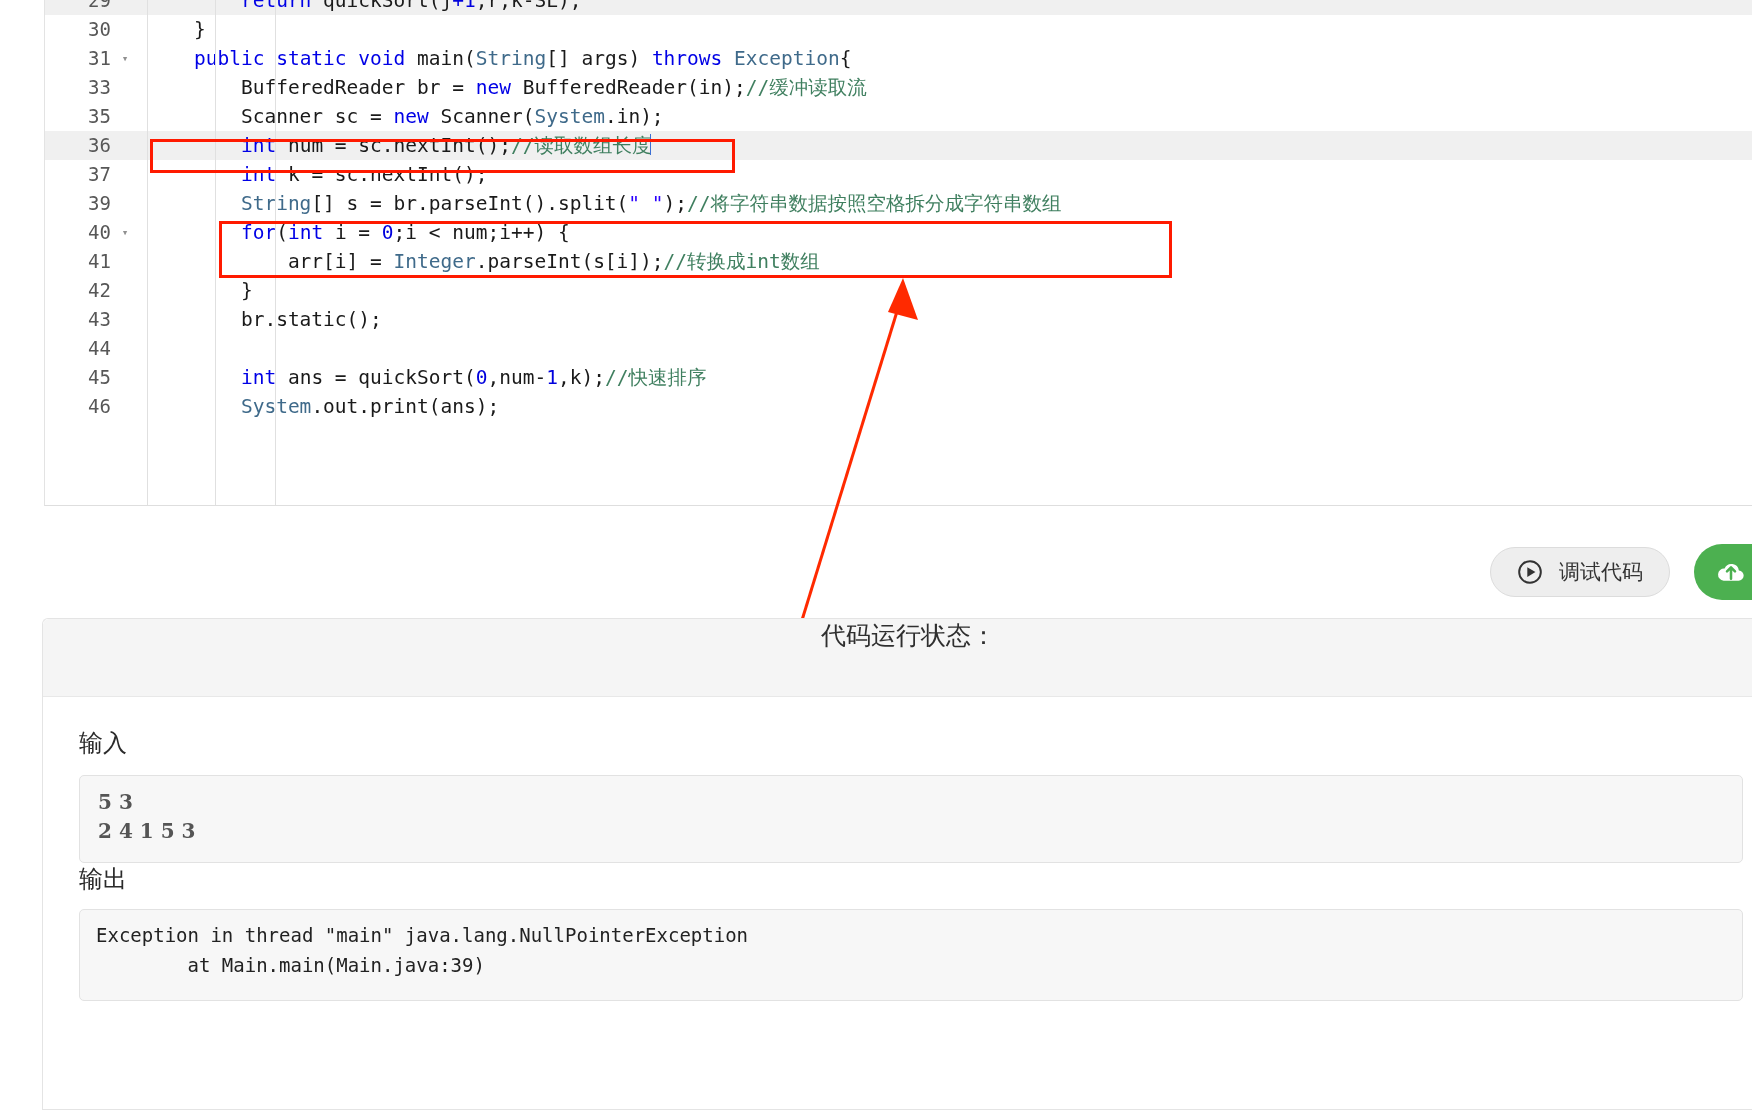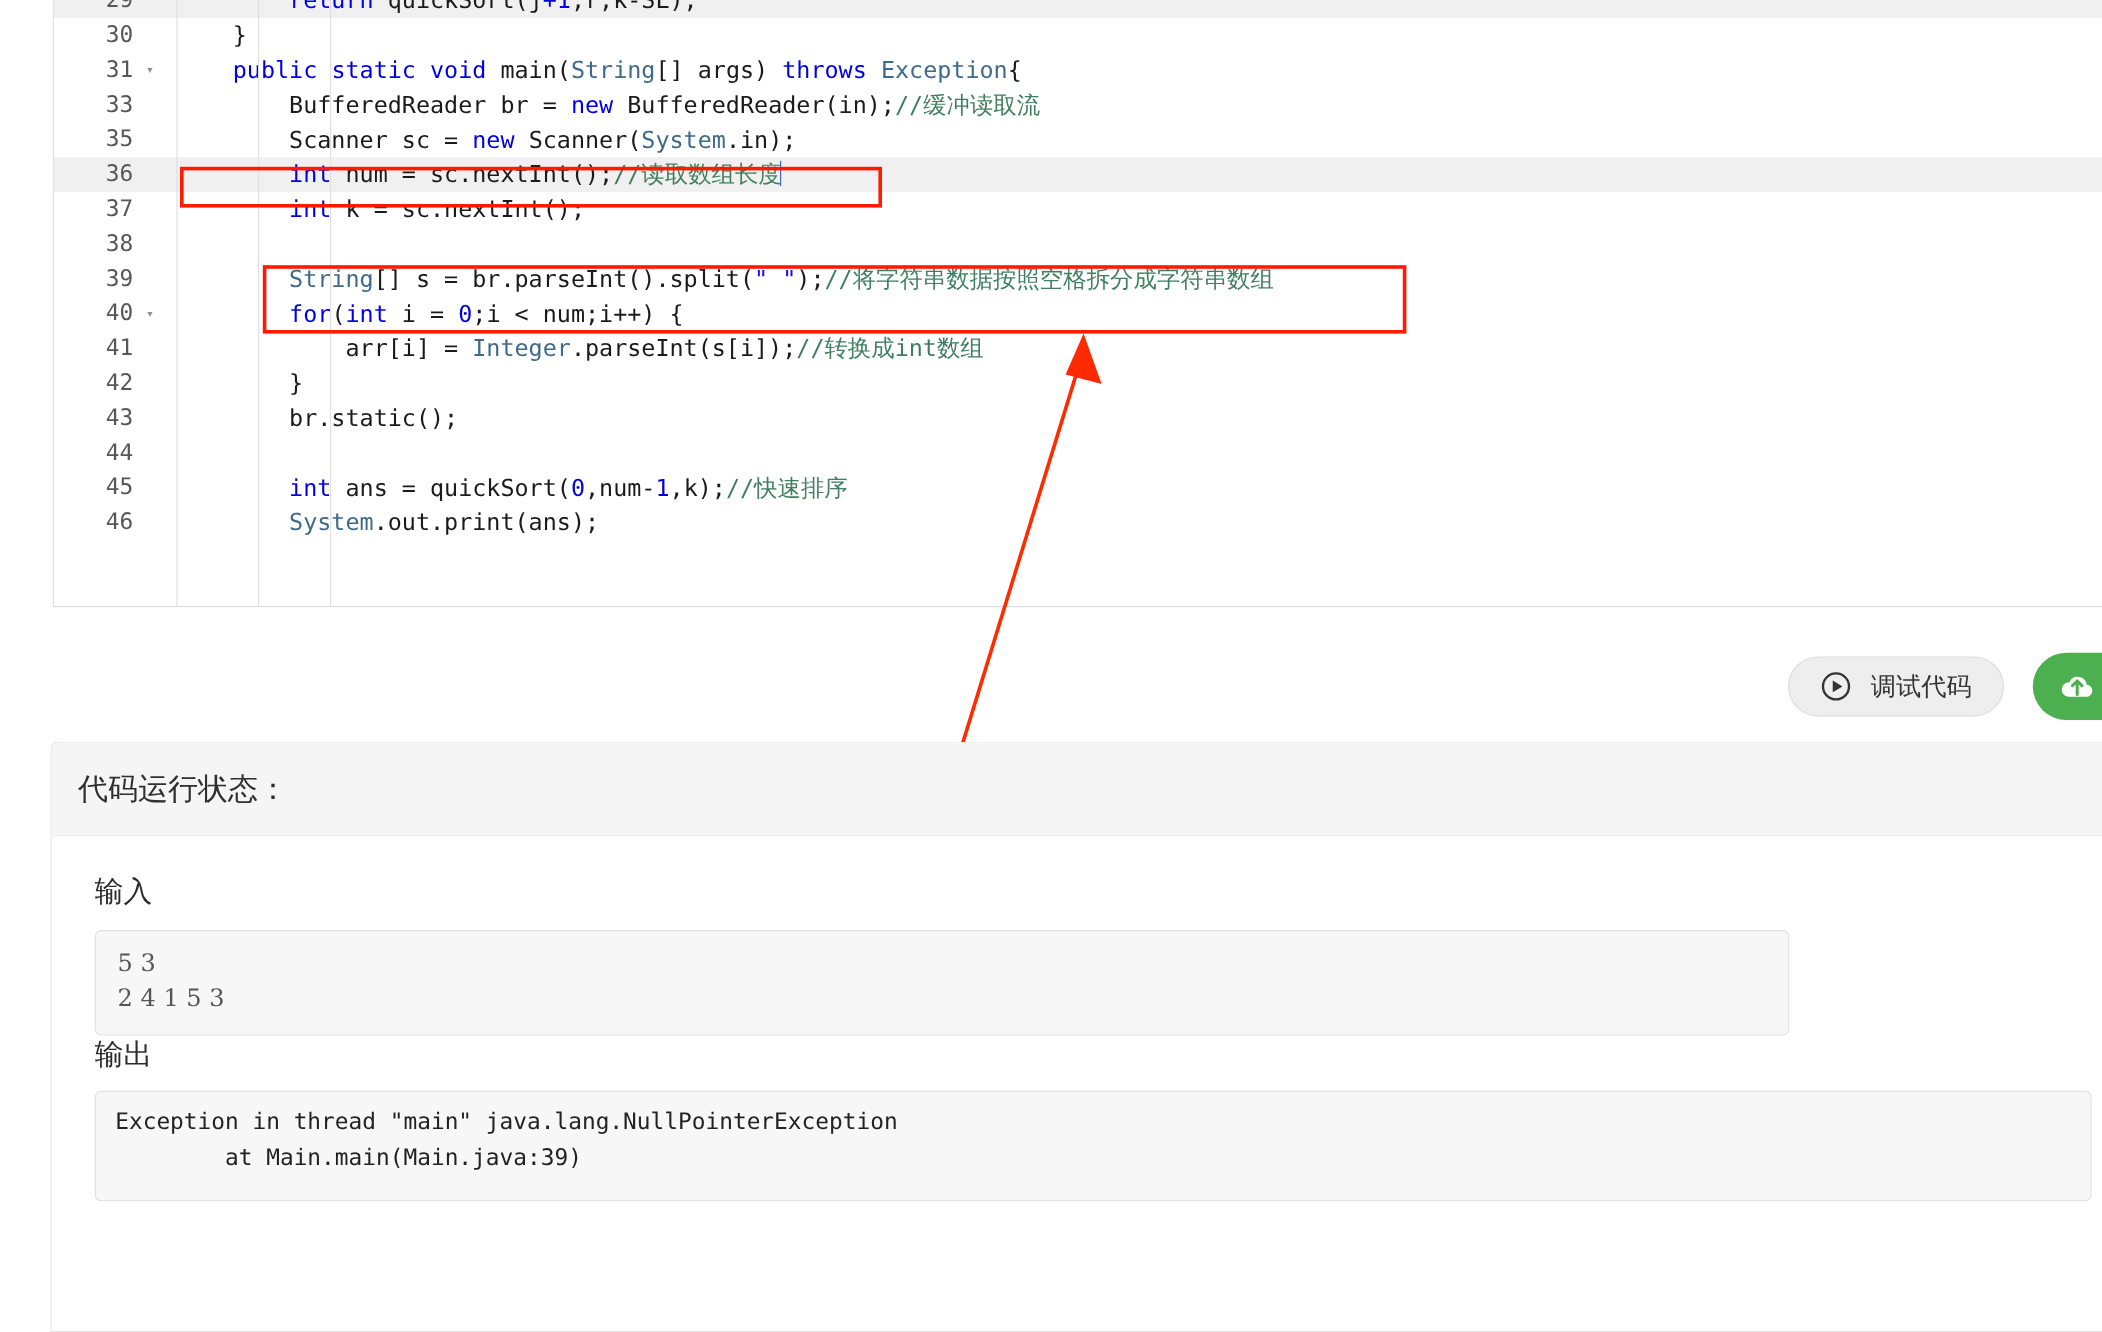--- a/index.html
+++ b/index.html
@@ -79,21 +79,21 @@
   .result {
     position: absolute; left: 42px; top: 618px;
     width: 1710px; height: 492px;
     background: #ffffff;
     border: 1px solid #e4e4e4; border-right: none;
     border-radius: 6px 0 0 0;
   }
   .result-head {
     height: 78px; background: #f5f5f5; border-bottom: 1px solid #e8e8e8;
     border-radius: 6px 0 0 0;
-    display: flex; align-items: center; padding-left: 22px;
+    display: flex; align-items: center; padding-left: 22px; flex-direction: column;
   }
   .status-label { font-size: 25px; color: #2f2f2f; }
   .status-value { font-size: 30px; color: #d05050; margin-left: 4px; letter-spacing: .3px;}
 
   .section-title { font-size: 24px; color: #2b2b2b; }
   .io-box {
     background: #f7f7f7; border: 1px solid #e2e2e2; border-radius: 5px;
     font-family: "DejaVu Serif", serif; color: #555; font-size: 20px;
     line-height: 29px; padding: 12px 18px; white-space: pre;
   }
@@ -113,21 +113,20 @@
 
   <div class="editor">
     <div class="code-area" id="code-area">
         <div class="line active"><span class="gutter">29</span><span class="fold"></span><span class="sep"></span><span class="codetext"><span class="">        </span><span class="kw">return</span><span class=""> quickSort(j</span><span class="num">+1</span><span class="">,r,k-SL);</span></span></div>
         <div class="line"><span class="gutter">30</span><span class="fold"></span><span class="sep"></span><span class="codetext"><span class="">    }</span></span></div>
         <div class="line"><span class="gutter">31</span><span class="fold">▾</span><span class="sep"></span><span class="codetext"><span class="">    </span><span class="kw">public static void</span><span class=""> main(</span><span class="typ">String</span><span class="">[] args) </span><span class="kw">throws</span><span class=""> </span><span class="typ">Exception</span><span class="">{</span></span></div>
         <div class="line"><span class="gutter">33</span><span class="fold"></span><span class="sep"></span><span class="codetext"><span class="">        BufferedReader br = </span><span class="kw">new</span><span class=""> BufferedReader(in);</span><span class="cmt">//缓冲读取流</span></span></div>
         <div class="line"><span class="gutter">35</span><span class="fold"></span><span class="sep"></span><span class="codetext"><span class="">        Scanner sc = </span><span class="kw">new</span><span class=""> Scanner(</span><span class="typ">System</span><span class="">.in);</span></span></div>
         <div class="line active"><span class="gutter">36</span><span class="fold"></span><span class="sep"></span><span class="codetext"><span class="">        </span><span class="kw">int</span><span class=""> num = sc.nextInt();</span><span class="cmt">//读取数组长度</span><span class="caret"></span></span></div>
         <div class="line"><span class="gutter">37</span><span class="fold"></span><span class="sep"></span><span class="codetext"><span class="">        </span><span class="kw">int</span><span class=""> k = sc.nextInt();</span></span></div>
-        <div class="line"><span class="gutter">38</span><span class="fold"></span><span class="sep"></span><span class="codetext"><span class=""></span></span></div>
         <div class="line"><span class="gutter">39</span><span class="fold"></span><span class="sep"></span><span class="codetext"><span class="">        </span><span class="typ">String</span><span class="">[] s = br.parseInt().split(</span><span class="str">" "</span><span class="">);</span><span class="cmt">//将字符串数据按照空格拆分成字符串数组</span></span></div>
         <div class="line"><span class="gutter">40</span><span class="fold">▾</span><span class="sep"></span><span class="codetext"><span class="">        </span><span class="kw">for</span><span class="">(</span><span class="kw">int</span><span class=""> i = </span><span class="num">0</span><span class="">;i &lt; num;i++) {</span></span></div>
         <div class="line"><span class="gutter">41</span><span class="fold"></span><span class="sep"></span><span class="codetext"><span class="">            arr[i] = </span><span class="typ">Integer</span><span class="">.parseInt(s[i]);</span><span class="cmt">//转换成int数组</span></span></div>
         <div class="line"><span class="gutter">42</span><span class="fold"></span><span class="sep"></span><span class="codetext"><span class="">        }</span></span></div>
         <div class="line"><span class="gutter">43</span><span class="fold"></span><span class="sep"></span><span class="codetext"><span class="">        br.static();</span></span></div>
         <div class="line"><span class="gutter">44</span><span class="fold"></span><span class="sep"></span><span class="codetext"><span class=""></span></span></div>
         <div class="line"><span class="gutter">45</span><span class="fold"></span><span class="sep"></span><span class="codetext"><span class="">        </span><span class="kw">int</span><span class=""> ans = quickSort(</span><span class="num">0</span><span class="">,num-</span><span class="num">1</span><span class="">,k);</span><span class="cmt">//快速排序</span></span></div>
         <div class="line"><span class="gutter">46</span><span class="fold"></span><span class="sep"></span><span class="codetext"><span class="">        </span><span class="typ">System</span><span class="">.out.print(ans);</span></span></div>
       </div>
   <div class="guides">
@@ -168,21 +167,21 @@
     </div>
   </div>
 
   <div class="result">
     <div class="result-head">
       <span class="status-label">代码运行状态：</span>
     </div>
 
     <div style="padding: 30px 16px 0 36px;">
       <div class="section-title">输入</div>
-      <div class="io-box" style="margin-top:16px; width:1412px; height:88px;">5 3
+      <div class="io-box" style="margin-top:16px; width:1664px; height:88px;font-weight:bold;">5 3
 2 4 1 5 3</div>
 
       <div class="section-title" style="">输出</div>
       <div class="out-box" style="margin-top:14px; width:1664px; height:92px;">Exception in thread "main" java.lang.NullPointerException
         at Main.main(Main.java:39)</div>
     </div>
   </div>
 
 </div>
 

